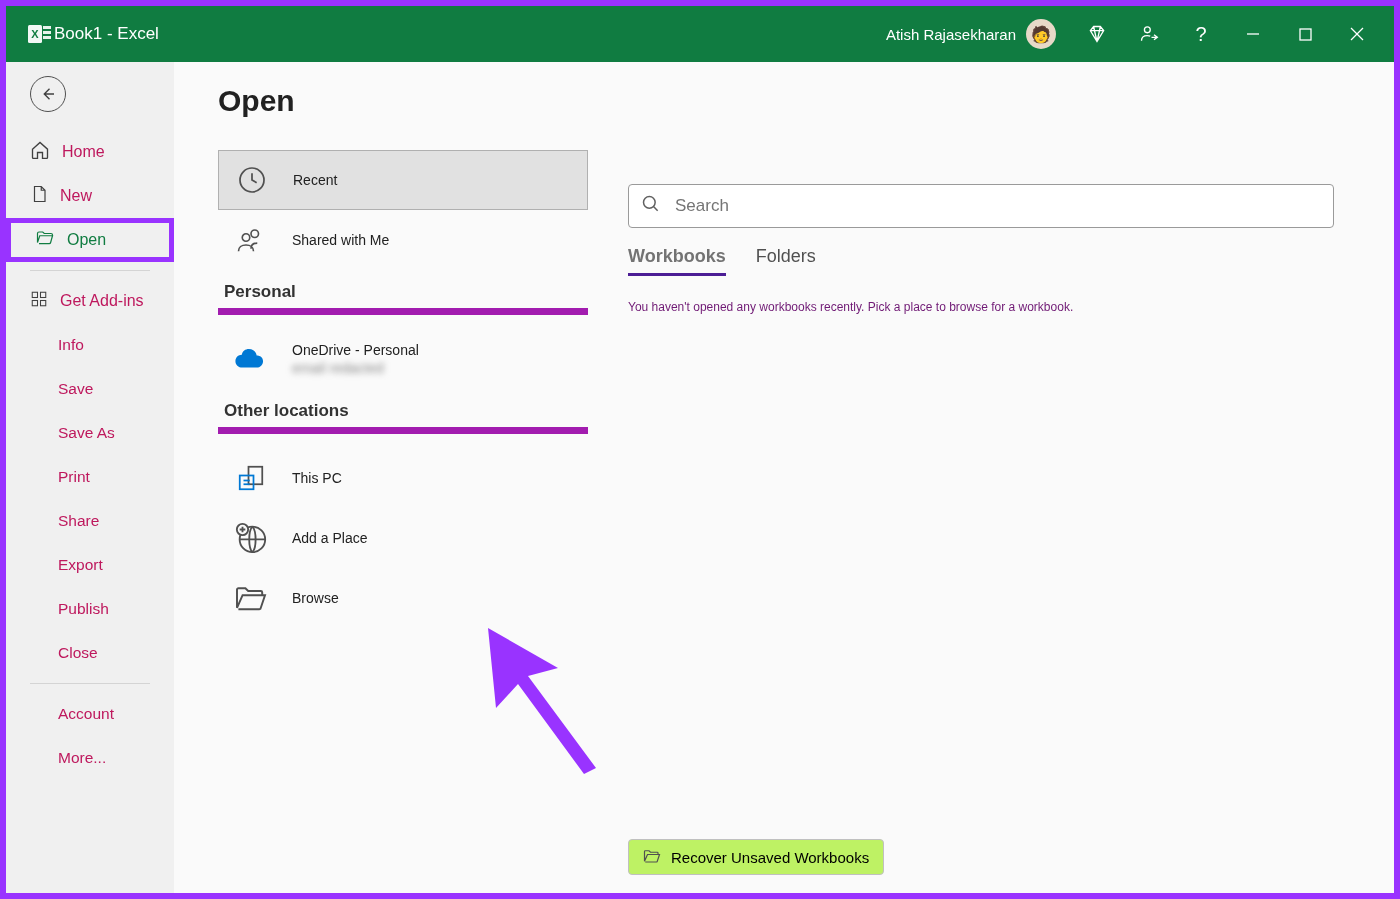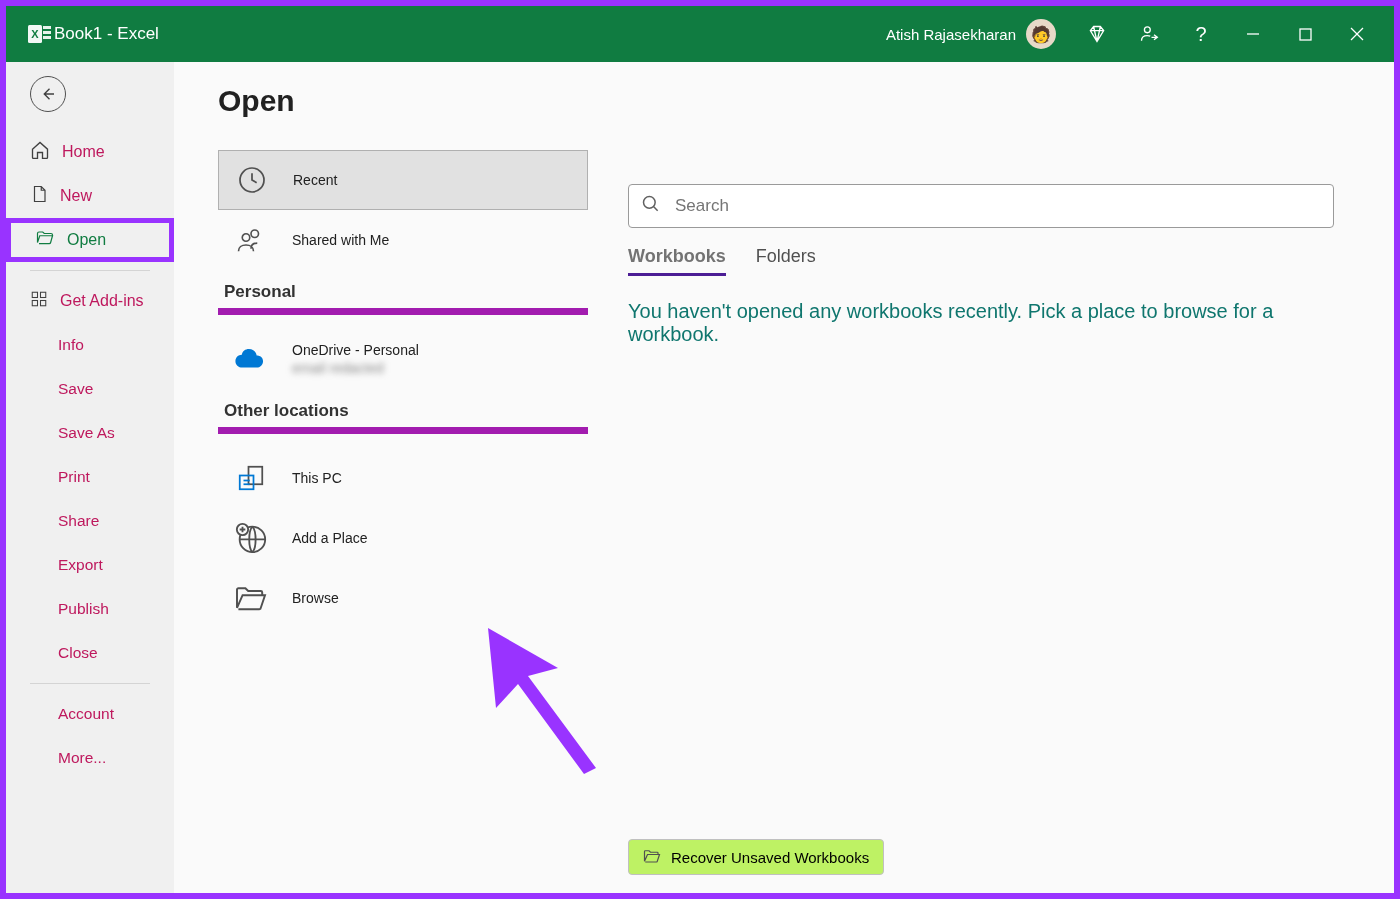--- a/index.html
+++ b/index.html
@@ -33,21 +33,21 @@
     .loc-label { font-size: 14px; color: #212121; }
     .section-header { font-size: 17px; font-weight: 600; color: #323232; padding: 12px 6px 6px; border-bottom: 7px solid #a21caf; margin-bottom: 14px; }
     .onedrive-sub { filter: blur(3px); font-size: 14px; color: #888; }
 
     .right-col { flex: 1; margin-top: 100px; padding-right: 60px; padding-left: 40px; position: relative; }
     .search-box { height: 44px; border: 1px solid #9a9a9a; border-radius: 4px; display: flex; align-items: center; padding: 0 12px; gap: 14px; background: #fff; }
     .search-box input { border: none; outline: none; flex: 1; font-size: 17px; background: transparent; }
     .tabs { display: flex; gap: 30px; margin-top: 18px; }
     .tab { font-size: 18px; color: #505050; padding-bottom: 6px; cursor: pointer; }
     .tab.active { color: #737373; font-weight: 600; border-bottom: 3px solid #4c1d95; }
-    .empty-msg { margin-top: 24px; font-size: 20px; color: #0f766e; }
+    .empty-msg { margin-top: 24px; font-size: 12px; color: #701a75; }
     .recover-btn { position: absolute; bottom: 18px; left: 40px; height: 36px; padding: 0 14px; border: 1px solid #c0c0c0; border-radius: 4px; background: #bef264; display: flex; align-items: center; gap: 10px; font-size: 15px; cursor: pointer; }
 
     .cursor-arrow { position: absolute; left: 304px; top: 556px; pointer-events: none; }
     .cursor-arrow svg { fill: #9933ff; }
   </style>
 </head>
 <body>
 
 <div class="frame">
   <div class="titlebar">

